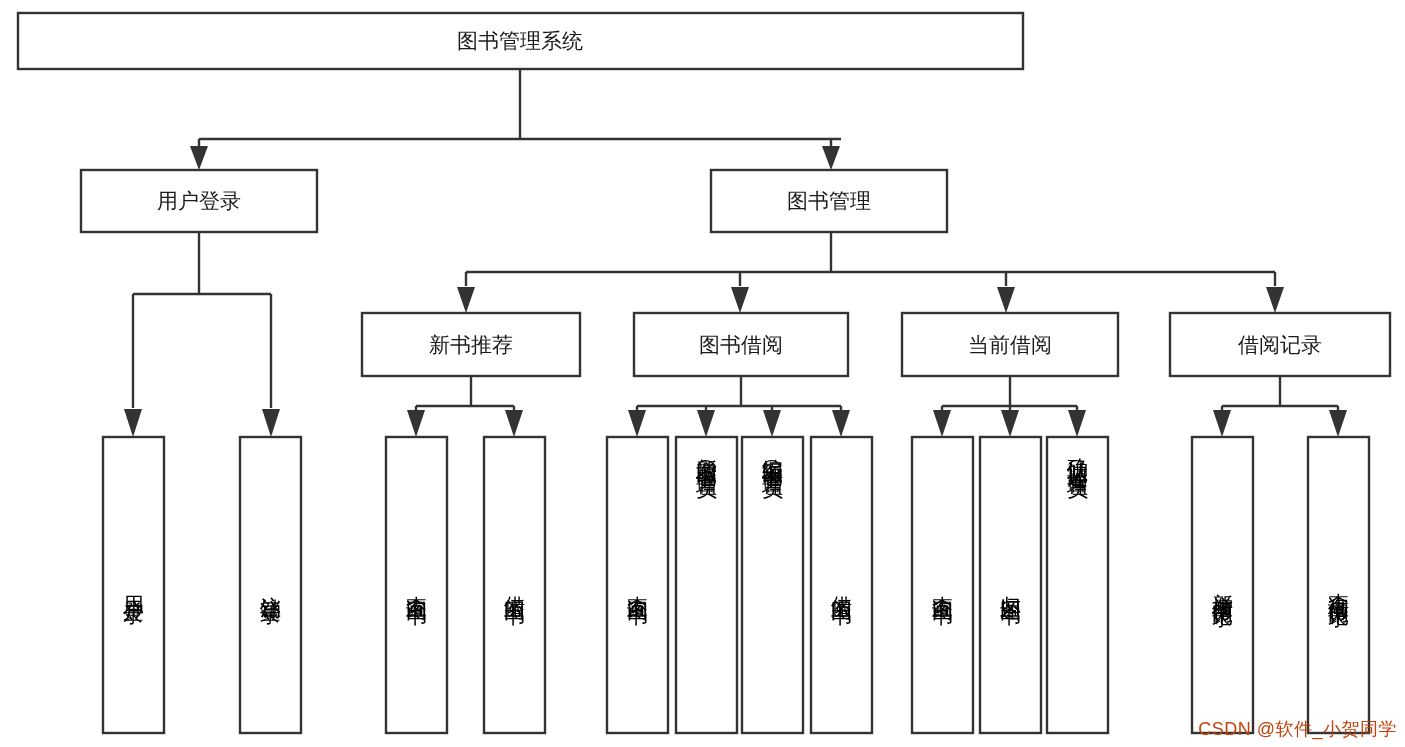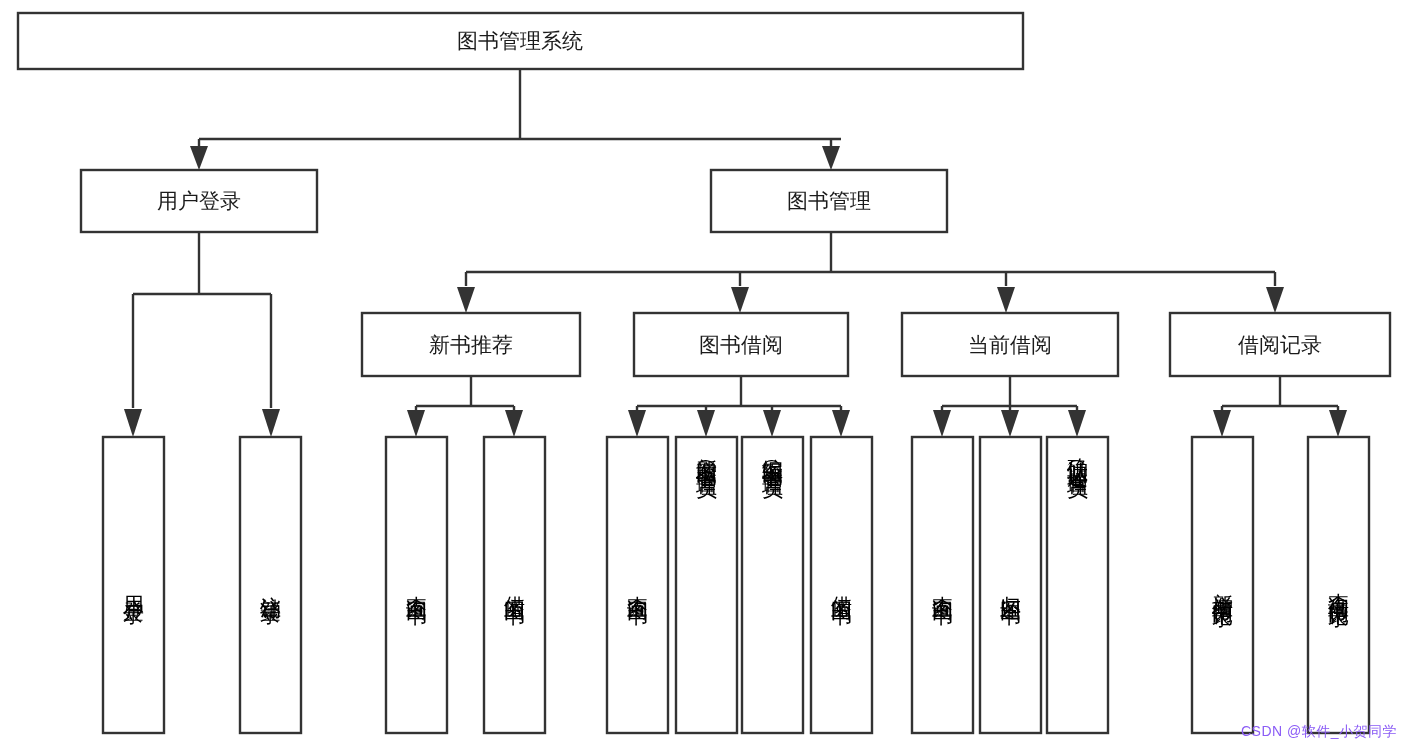--- a/index.html
+++ b/index.html
@@ -56,22 +56,22 @@
   }
   .arrow-head {
     fill: #333333;
     stroke: none;
   }
   .watermark {
     position: absolute;
     right: 8px;
     bottom: 6px;
     font-family: "Liberation Sans", "DejaVu Sans", sans-serif;
-    font-size: 14px;
-    color: #8b5cf6;
+    font-size: 18px;
+    color: #c2410c;
     letter-spacing: 0.5px;
     user-select: none;
     white-space: nowrap;
   }
 </style>
 </head>
 <body>
 
 <div id="diagram-root">
 

